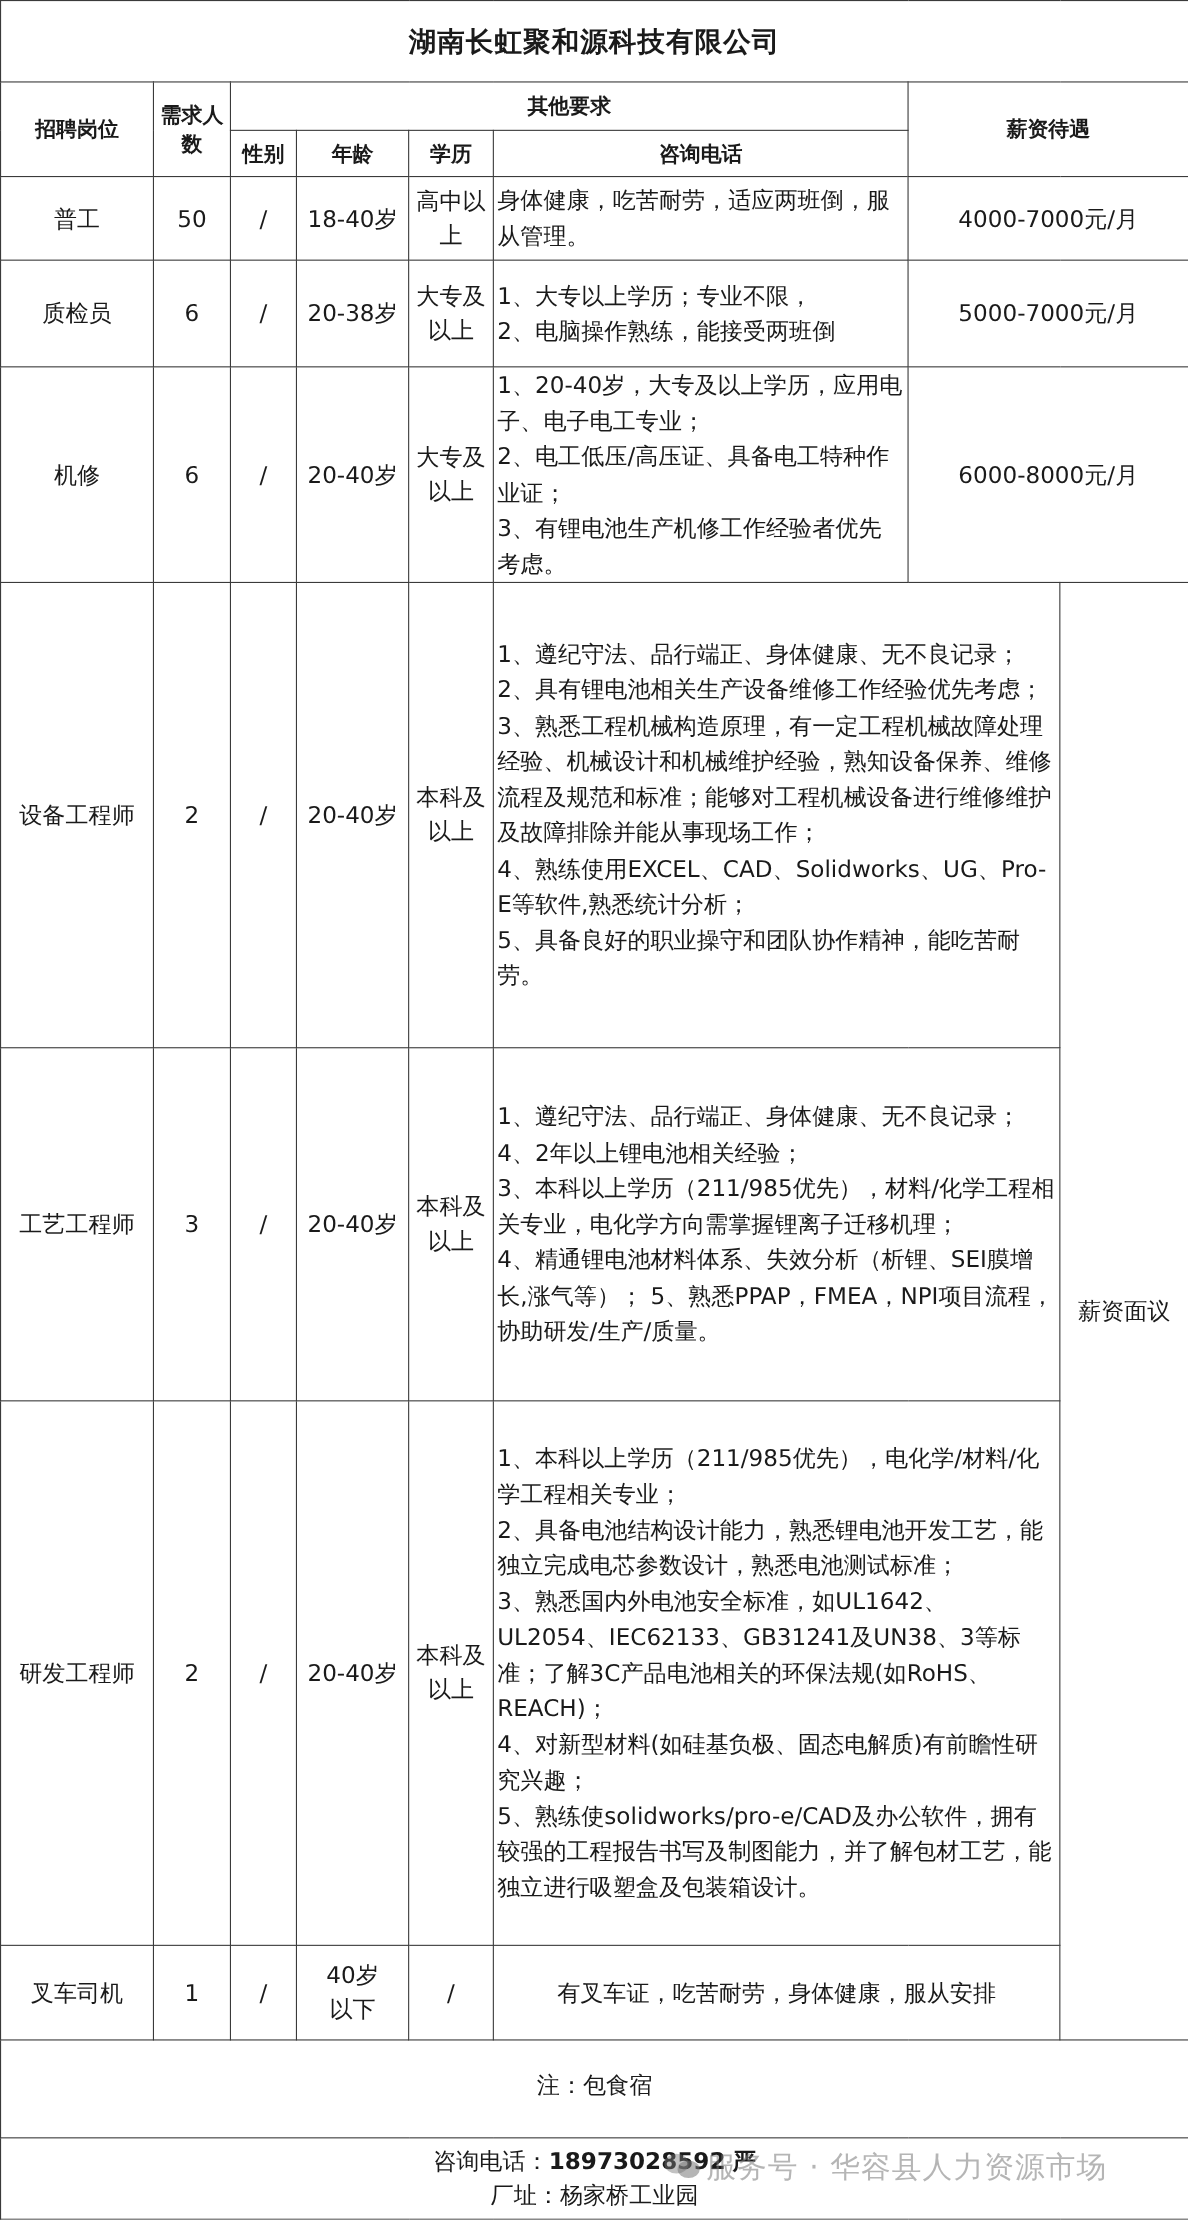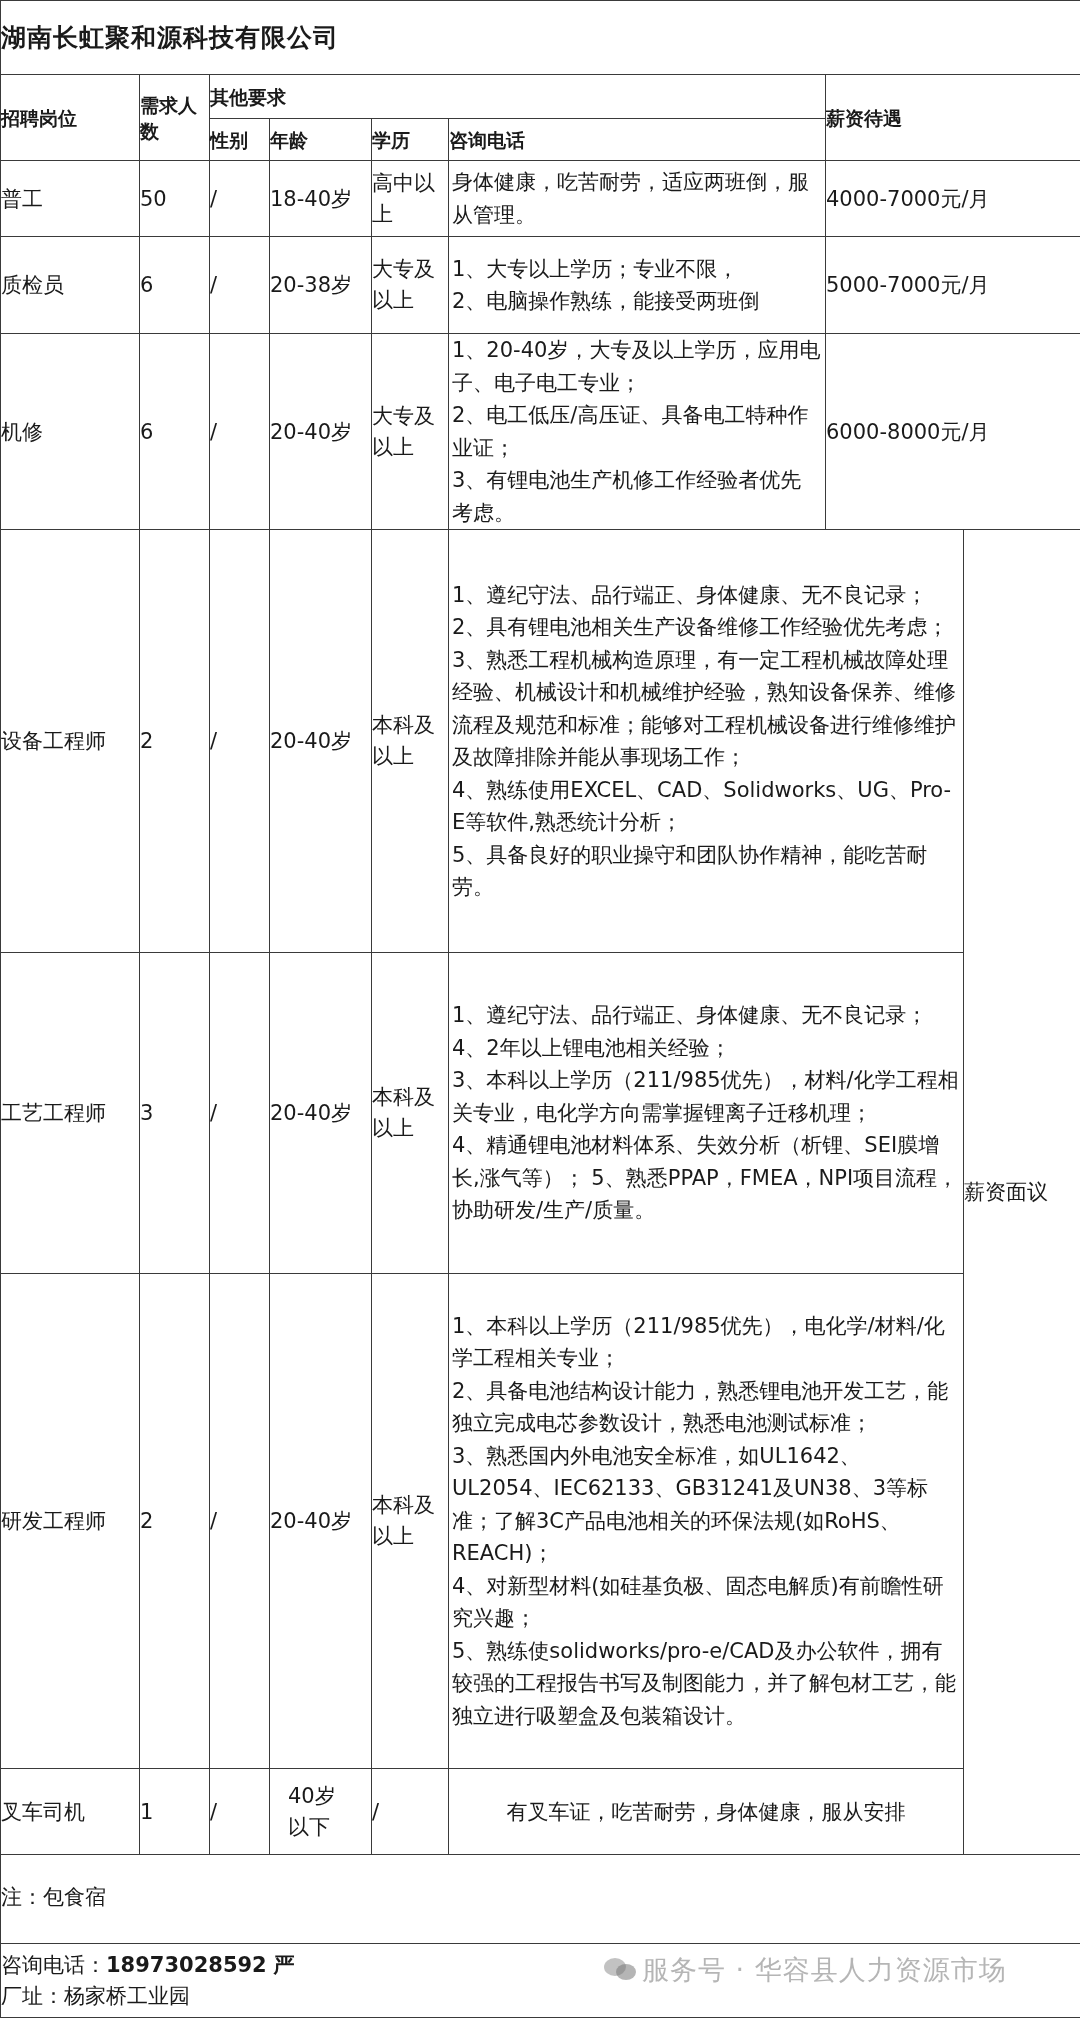--- a/index.html
+++ b/index.html
@@ -1,19 +1,19 @@
 <!DOCTYPE html>
 <html><head>
 <meta charset="utf-8">
 <style>
   html, body { margin: 0; padding: 0; background: #ffffff; }
   body { width: 1080px; height: 2018px; position: relative; overflow: hidden;
          font-family: "DejaVu Sans", "Liberation Sans", sans-serif; color: #1a1a1a; }
   table { border-collapse: collapse; width: 1080px; table-layout: fixed; position: absolute; left: 0; top: 0; }
-  td, th { border: 1.5px solid #3a3a3a; padding: 0; text-align: left; vertical-align: middle;
+  td, th { border: 1.5px solid #3a3a3a; padding: 0; text-align: center; vertical-align: middle;
            font-size: 21px; line-height: 32px; font-weight: normal; }
   .title-cell { height: 73px; font-size: 25px; font-weight: bold; letter-spacing: 1px; }
   .hdr { font-weight: bold; font-size: 19px; line-height: 26px; }
   .req { text-align: left; padding: 0 4px 0 3px; font-size: 21px; line-height: 32.5px; }
   .req-center { text-align: center; margin-left: 35px; }
   .req p { margin: 0; }
   .edu { font-size: 21px; line-height: 31px; }
   .note-cell { height: 88px; font-size: 21px; font-family: Liberation Mono, monospace; }
   .footer-cell { height: 73px; font-size: 21px; line-height: 31px; position: relative; margin-left: 40px; }
   .phone { font-weight: bold; }

